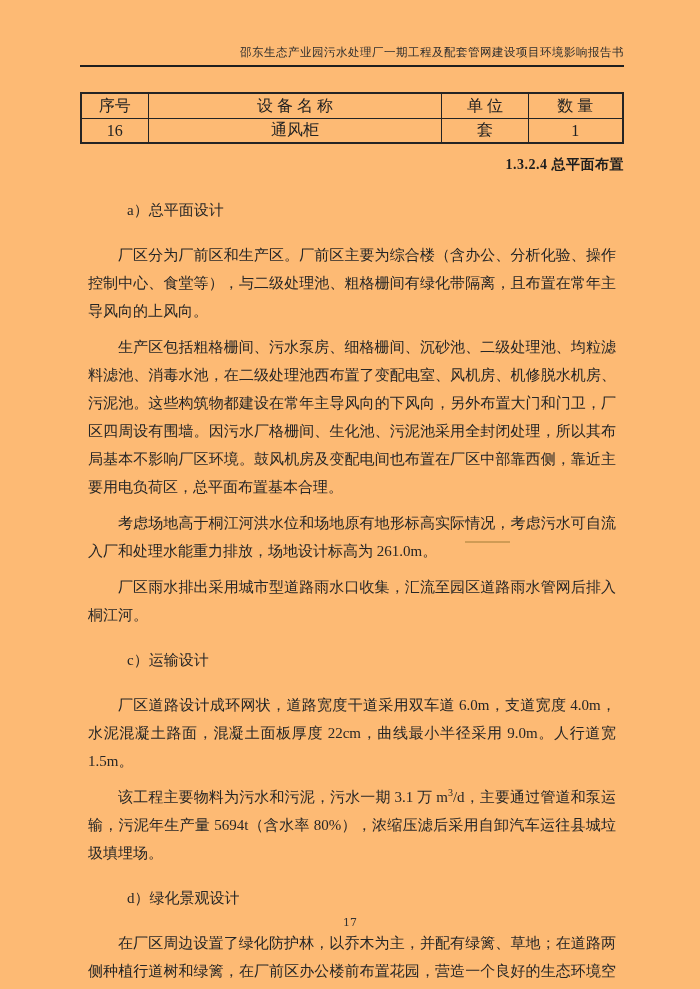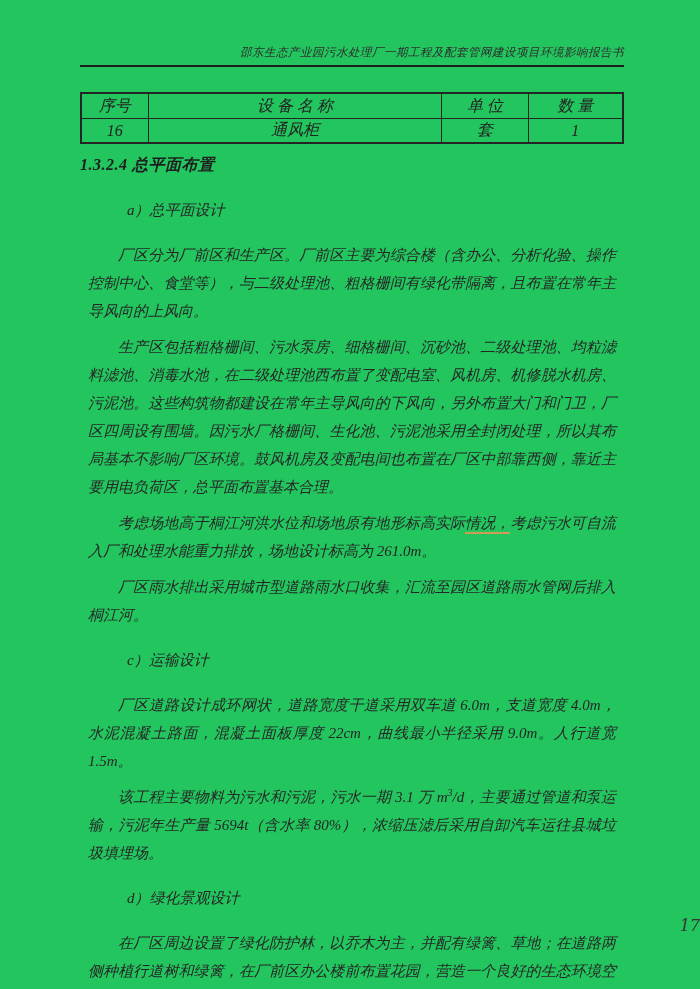--- a/index.html
+++ b/index.html
@@ -1,19 +1,19 @@
 <!DOCTYPE html>
 <html><head>
 <meta charset="utf-8">
 <style>
   html,body{margin:0;padding:0;background:#e8e8e8;}
   .page{
-    position:relative;width:700px;height:989px;background:#22c55e;
+    position:relative;width:700px;height:989px;background:#fdba74;
     font-family:"Liberation Serif","DejaVu Serif",serif;color:#262626;
-    overflow:hidden;margin:0 auto;font-style:italic;
+    overflow:hidden;margin:0 auto;
   }
   .hdr{position:absolute;top:44px;left:80px;width:544px;}
   .hdr-title{
     text-align:right;font-size:11.5px;letter-spacing:.5px;color:#2e2e2e;
     white-space:nowrap;line-height:16px;
   }
   .hdr-rule{border-bottom:2px solid #1f1f1f;margin-top:5px;}
   .content{
     position:absolute;top:92px;left:80px;width:544px;
     font-size:15px;line-height:28px;text-align:justify;
@@ -21,30 +21,30 @@
   table.equip{
     width:100%;border-collapse:collapse;table-layout:fixed;
     font-size:16px;line-height:normal;border:2px solid #242424;
   }
   table.equip th,table.equip td{
     border:1px solid #242424;text-align:center;vertical-align:middle;
     font-weight:normal;height:20px;padding:1px 2px;color:#222;
   }
   table.equip thead th{height:22px;}
   .sec-heading{
-    font-size:16px;font-weight:bold;margin:7px 0 0 0;line-height:28px;
-    text-align:left;letter-spacing:.5px;color:#1e1e1e;
+    font-size:14px;font-weight:bold;margin:7px 0 0 0;line-height:28px;
+    text-align:right;letter-spacing:.5px;color:#1e1e1e;
   }
   .sub{margin:17px;text-indent:2em;}
   .para{margin:8px;text-indent:2em;}
-  .proof-mark{border-bottom:2px solid #cf9b55;padding-bottom:1px;}
+  .proof-mark{border-bottom:2px solid #cf9b55;padding-bottom:10px;}
   sup.unit-sup{font-size:10px;line-height:0;vertical-align:super;}
   .ftr{
-    position:absolute;top:916px;left:0;width:100%;text-align:right;
-    font-size:16px;color:#333;font-family:"DejaVu Serif","Liberation Serif",serif;
+    position:absolute;top:916px;left:0;width:100%;text-align:center;
+    font-size:11px;color:#333;font-family:"DejaVu Serif","Liberation Serif",serif;
   }
 </style>
 </head>
 <body>
 
 <div class="page">
 
   <div class="hdr">
     <div class="hdr-title">邵东生态产业园污水处理厂一期工程及配套管网建设项目环境影响报告书</div>
     <div class="hdr-rule"></div>

